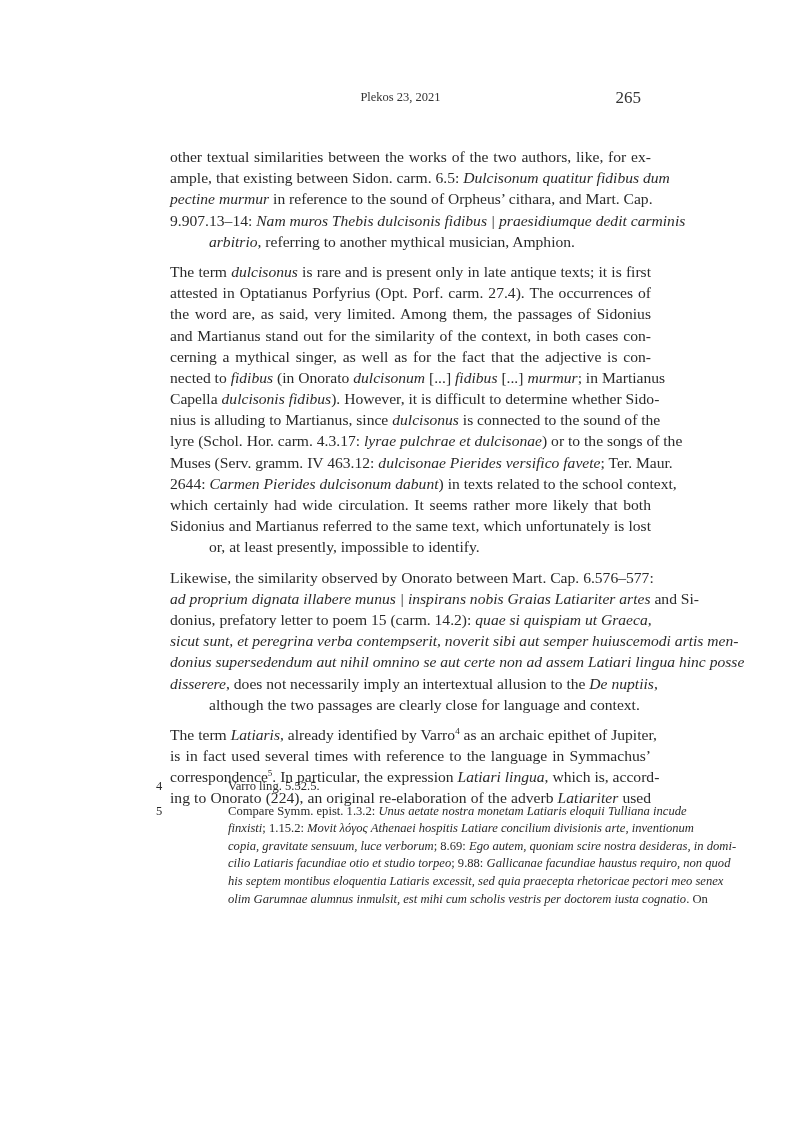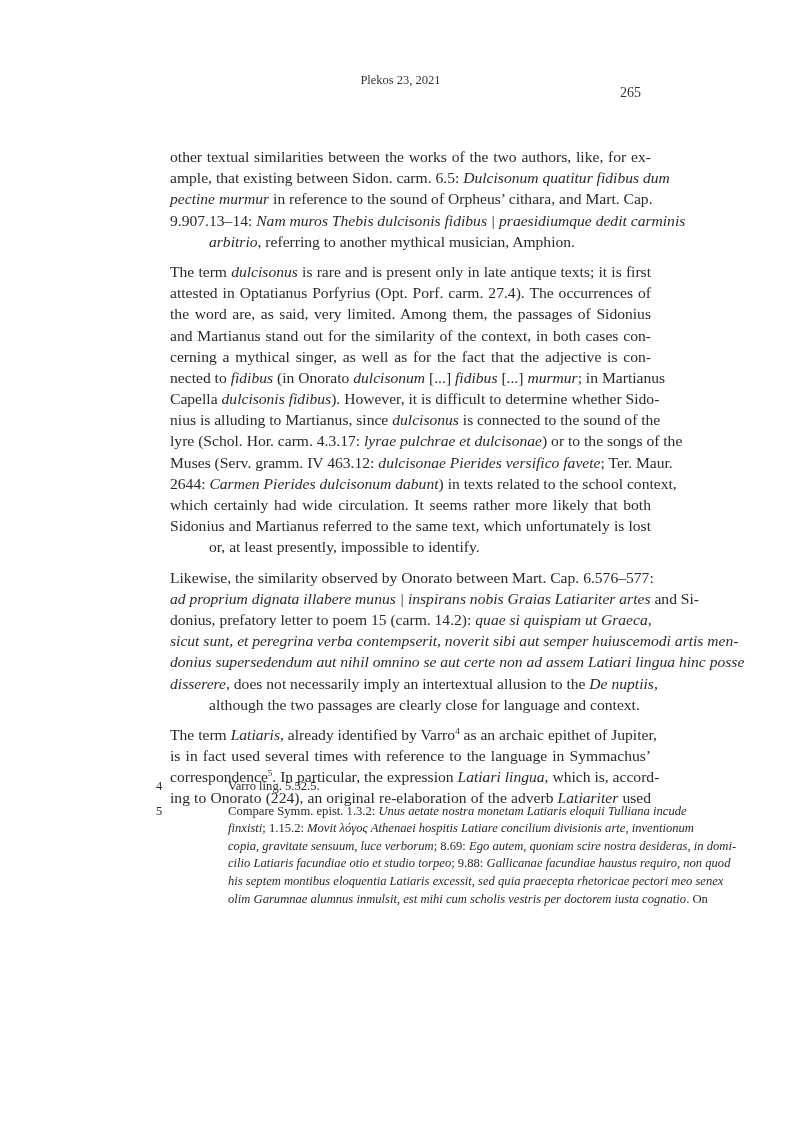--- a/index.html
+++ b/index.html
@@ -1,22 +1,22 @@
 <!DOCTYPE html>
 <html><head>
 <meta charset="utf-8">
 <style>
   html, body { margin: 0; padding: 0; background: #ffffff; }
   body { width: 799px; height: 1131px; position: relative; overflow: hidden;
          font-family: "Liberation Serif", "DejaVu Serif", serif; color: #2a2a2a; }
   .page { position: absolute; left: 0; top: 0; width: 799px; height: 1131px; }
-  .running-head { position: absolute; top: 73px; left: 160px; width: 481px; height: 18px;
+  .running-head { position: absolute; top: 90px; left: 160px; width: 481px; height: 18px;
                   font-size: 12.5px; color: #333; }
   .running-head .title { position: absolute; left: 0; right: 0; text-align: center; }
-  .running-head .pageno { position: absolute; right: 0; top: -2px; font-size: 14px; margin-top: 14px; }
+  .running-head .pageno { position: absolute; right: 0; top: -2px; font-size: 17px; }
   .body { position: absolute; left: 170px; top: 146px; width: 481px; }
   .para { margin: 0 0 9px 0; }
   .line { display: block; font-size: 15.6px; line-height: 21.2px; height: 21.2px;
           text-align: justify; text-align-last: justify; white-space: nowrap; overflow: visible; }
   .line.last { text-align-last: left; margin-left: 39px; }
   .line i, .fn-line i { font-style: italic; }
   sup { font-size: 9px; vertical-align: 6px; line-height: 0; }
   .footnotes { position: absolute; left: 160px; top: 778px; width: 481px; }
   .fn { position: relative; margin-bottom: 7px; }
   .fn-num { position: absolute; left: -4px; top: 0; width: 20px; font-size: 12.5px; line-height: 17.5px; }

